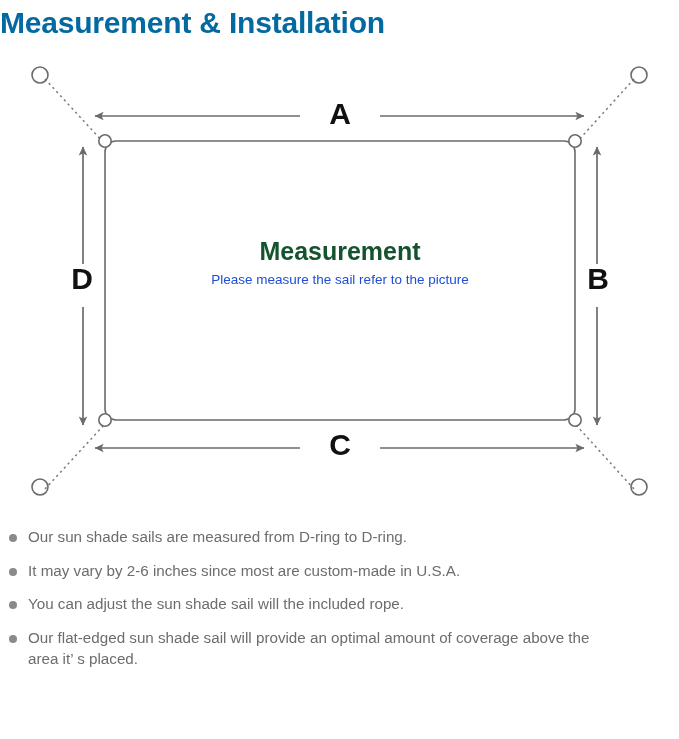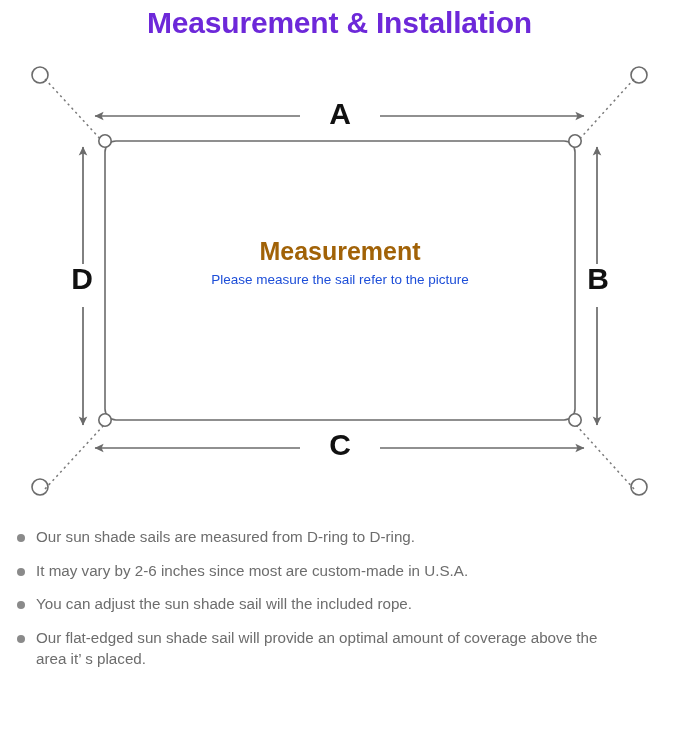--- a/index.html
+++ b/index.html
@@ -12,24 +12,23 @@
     position: relative;
     font-family: "Liberation Sans", sans-serif;
     overflow: hidden;
   }
 
   
   #title {
     position: absolute;
     left: 0; top: 6px;
     width: 679px;
-    text-align: center;
     font-size: 30px;
     font-weight: bold;
-    color: #6d28d9;
+    color: #0369a1;
     letter-spacing: -0.2px;
     font-family: "Liberation Sans", sans-serif;
   }
 
   
   #diagram {
     position: absolute;
     left: 0; top: 52px;
     width: 679px; height: 465px;
   }
@@ -51,36 +50,36 @@
 
   #center-block {
     position: absolute;
     left: 120px; top: 186px;
     width: 440px;
     text-align: center;
   }
   #center-title {
     font-size: 25px;
     font-weight: bold;
-    color: #a16207;
+    color: #14532d;
     font-family: "Liberation Sans", sans-serif;
     line-height: 1.1;
   }
   #center-sub {
     margin-top: 6px;
     font-size: 13.5px;
     color: #1d4ed8;
     font-family: "Liberation Sans", sans-serif;
     line-height: 1.2;
   }
 
   
   #notes {
     position: absolute;
-    left: 8px; top: 527px;
+    left: 0; top: 527px;
     width: 619px;
   }
   .note-row {
     position: relative;
     padding-left: 28px;
     padding-right: 4px;
     margin-bottom: 13px;
     font-size: 15.2px;
     line-height: 1.36;
     color: #6d6d6d;

